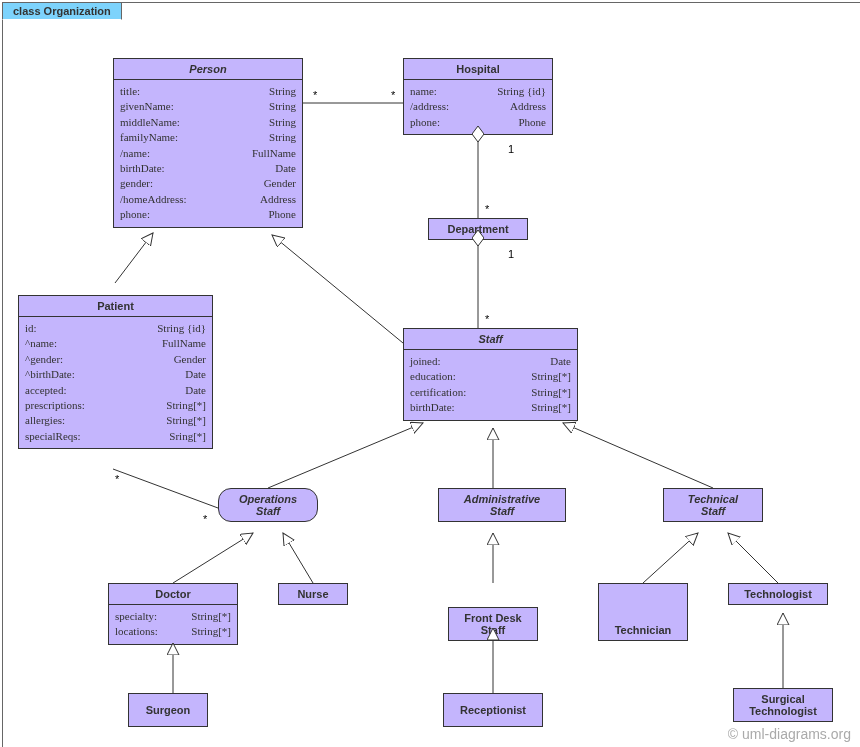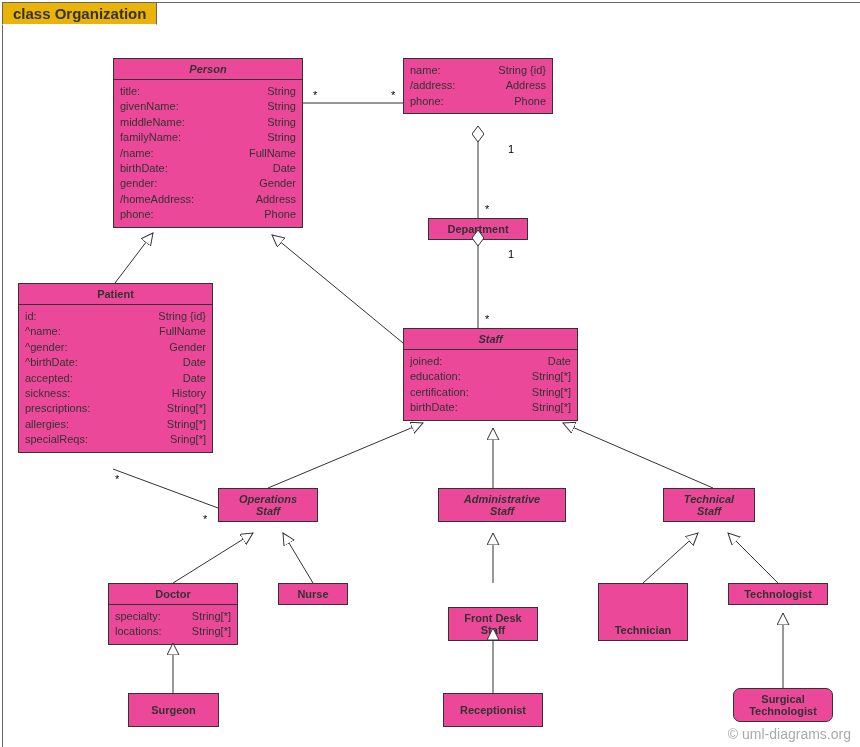--- a/index.html
+++ b/index.html
@@ -1,22 +1,22 @@
 <!DOCTYPE html>
 <html><head>
 <meta charset="utf-8">
 <style>
 body { margin:0; font-family: Arial, sans-serif; font-size:11px; color:#333; background:#fff; }
 .frame { position:relative; width:860px; height:747px; border:1px solid #666; margin:2px; box-sizing:border-box; }
-.frame-tab { position:absolute; top:-1px; left:-1px; border:1px solid #666; border-bottom:1px solid #fff; background:#eab308; padding:2px 10px; font-weight:bold; font-size:15px; }
-.class-box { position:absolute; border:1px solid #333; background:#ec4899; box-sizing:border-box; }
+.frame-tab { position:absolute; top:-1px; left:-1px; border:1px solid #666; border-bottom:1px solid #fff; background:#7dd3fc; padding:2px 10px; font-weight:bold; font-size:11px; }
+.class-box { position:absolute; border:1px solid #333; background:#c4b5fd; box-sizing:border-box; }
 .class-title { text-align:center; font-weight:bold; font-style:italic; padding:4px 6px; border-bottom:1px solid #333; }
 .class-title.noital { font-style:normal; }
 .class-body { padding:4px 6px; }
-.attr-row { display:flex; justify-content:space-between; line-height:1.4; }
+.attr-row { display:flex; justify-content:space-between; line-height:1.4;font-family:Liberation Serif, serif; }
 .attr-row span:first-child { white-space:nowrap; }
 .attr-row span:last-child { white-space:nowrap; }
 svg.overlay { position:absolute; top:0; left:0; width:860px; height:747px; pointer-events:none; }
 .watermark { position:absolute; bottom:6px; right:10px; color:#aaa; font-size:14px; }
 </style>
 </head>
 <body>
 
 <div class="frame">
   <div class="frame-tab">class Organization</div>
@@ -57,41 +57,42 @@
           <span>Address</span>
         </div>
       <div class="attr-row">
           <span>phone:</span>
           <span>Phone</span>
         </div>
     </div>
   </div>
 
   <div class="class-box" style="left:400px; top:55px; width:150px;">
+    <div class="class-title noital">Hospital</div>
     <div class="class-body">
       <div class="attr-row">
           <span>name:</span>
           <span>String {id}</span>
         </div>
       <div class="attr-row">
           <span>/address:</span>
           <span>Address</span>
         </div>
       <div class="attr-row">
           <span>phone:</span>
           <span>Phone</span>
         </div>
     </div>
   </div>
 
   <div class="class-box" style="left:425px; top:215px; width:100px;">
     <div class="class-title noital" style="border-bottom:none;text-align:center;">Department</div>
   </div>
 
-  <div class="class-box" style="left:15px; top:280px; width:195px;">
+  <div class="class-box" style="left:15px; top:292px; width:195px;">
     <div class="class-title noital">Patient</div>
     <div class="class-body">
       <div class="attr-row">
           <span>id:</span>
           <span>String {id}</span>
         </div>
       <div class="attr-row">
           <span>^name:</span>
           <span>FullName</span>
         </div>
@@ -101,24 +102,20 @@
         </div>
       <div class="attr-row">
           <span>^birthDate:</span>
           <span>Date</span>
         </div>
       <div class="attr-row">
           <span>accepted:</span>
           <span>Date</span>
         </div>
       <div class="attr-row">
-          <span>sickness:</span>
-          <span>History</span>
-        </div>
-      <div class="attr-row">
           <span>prescriptions:</span>
           <span>String[*]</span>
         </div>
       <div class="attr-row">
           <span>allergies:</span>
           <span>String[*]</span>
         </div>
       <div class="attr-row">
           <span>specialReqs:</span>
           <span>Sring[*]</span>
@@ -141,33 +138,33 @@
           <span>certification:</span>
           <span>String[*]</span>
         </div>
       <div class="attr-row">
           <span>birthDate:</span>
           <span>String[*]</span>
         </div>
     </div>
   </div>
 
-  <div class="class-box" style="left:215px; top:485px; width:100px;">
+  <div class="class-box" style="left:215px; top:485px; width:100px;border-radius:13px;">
     <div class="class-title" style="border-bottom:none;">
       <span>Operations</span><br><span>Staff</span>
     </div>
   </div>
 
   <div class="class-box" style="left:435px; top:485px; width:128px;">
     <div class="class-title" style="border-bottom:none;">
       <span>Administrative</span><br><span>Staff</span>
     </div>
   </div>
 
-  <div class="class-box" style="left:660px; top:485px; width:92px;">
+  <div class="class-box" style="left:660px; top:485px; width:100px;">
     <div class="class-title" style="border-bottom:none;">
       <span>Technical</span><br><span>Staff</span>
     </div>
   </div>
 
   <div class="class-box" style="left:105px; top:580px; width:130px;">
     <div class="class-title noital">Doctor</div>
     <div class="class-body">
       <div class="attr-row">
           <span>specialty:</span>
@@ -191,29 +188,29 @@
   </div>
 
   <div class="class-box" style="left:595px; top:580px; width:90px;">
     <div class="class-title noital" style="border-bottom:none;margin-top:36px;">Technician</div>
   </div>
 
   <div class="class-box" style="left:725px; top:580px; width:100px;">
     <div class="class-title noital" style="border-bottom:none;">Technologist</div>
   </div>
 
-  <div class="class-box" style="left:125px; top:690px; width:91px;">
+  <div class="class-box" style="left:125px; top:690px; width:80px;">
     <div class="class-title noital" style="border-bottom:none; padding:10px 6px;">Surgeon</div>
   </div>
 
   <div class="class-box" style="left:440px; top:690px; width:100px;">
     <div class="class-title noital" style="border-bottom:none; padding:10px 6px;">Receptionist</div>
   </div>
 
-  <div class="class-box" style="left:730px; top:685px; width:100px;border-radius:7px;">
+  <div class="class-box" style="left:730px; top:685px; width:100px;">
     <div class="class-title noital" style="border-bottom:none;">
       <span>Surgical</span><br><span>Technologist</span>
     </div>
   </div>
 
   <svg class="overlay">
     <defs>
       <marker id="hollowTri" markerWidth="14" markerHeight="14" refX="12" refY="6" orient="auto">
         <path d="M0,0 L12,6 L0,12 Z" fill="#fff" stroke="#333"></path>
       </marker>

